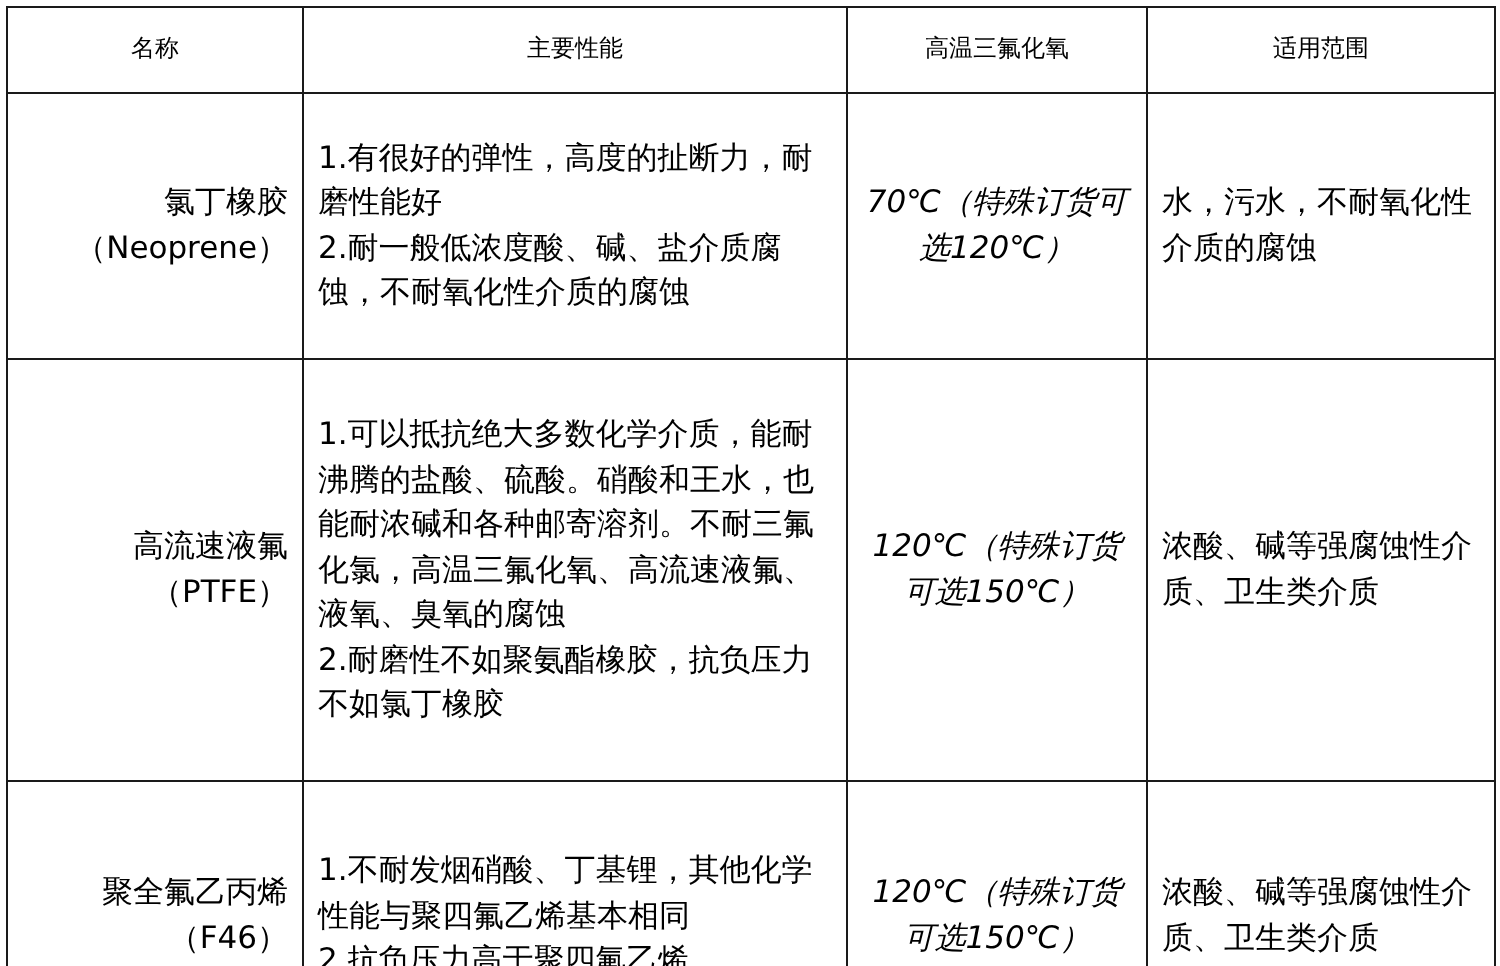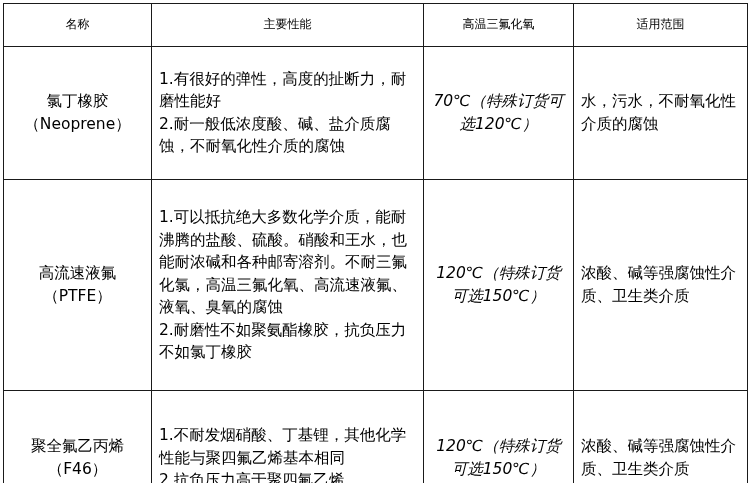--- a/index.html
+++ b/index.html
@@ -41,21 +41,21 @@
     word-break: break-word;
   }
   table.spec thead th {
     text-align: center;
     font-weight: normal;
     font-size: 12px;
     padding: 8px 6px;
     height: 26px;
   }
   td.name {
-    text-align: center;
+    text-align: right;
     white-space: pre-line;
   }
   td.perf {
     text-align: left;
     white-space: pre-line;
     padding-left: 9px;
     padding-right: 6px;
   }
   td.temp {
     text-align: center;

